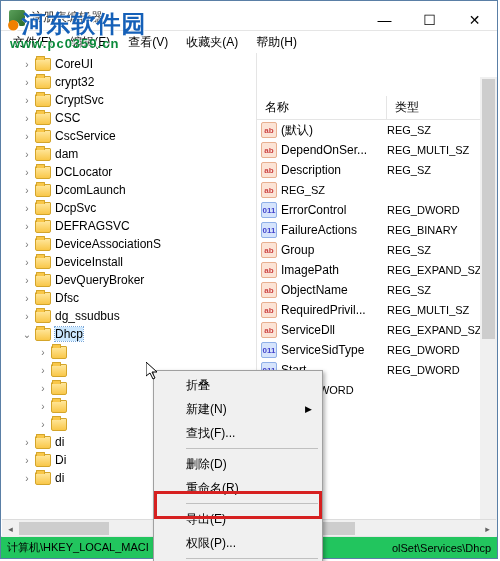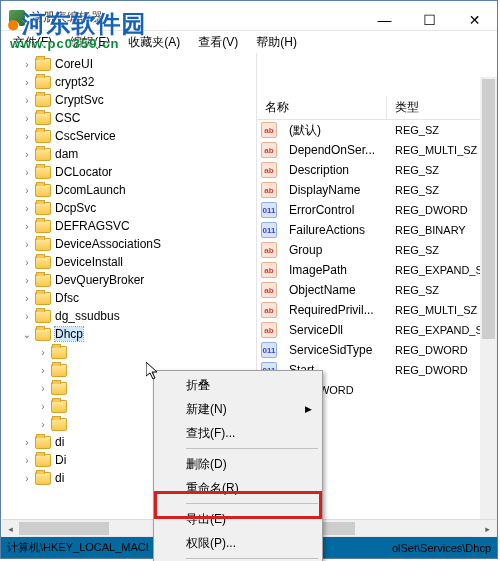--- a/index.html
+++ b/index.html
@@ -23,23 +23,23 @@
   .list { flex: 1; overflow: hidden; }
   .list-header { display: flex; border-bottom: 1px solid #e5e5e5; height: 24px; align-items: center; margin-top: 43px; }
   .list-header .col { padding: 0 8px; border-right: 1px solid #e5e5e5; font-size: 12px; height: 100%; display: flex; align-items: center; }
   .col-name { width: 130px; }
   .col-type { flex: 1; }
   .list-body { }
   .list-row { display: flex; align-items: center; height: 20px; padding-left: 4px; }
   .val-icon { width: 16px; height: 16px; margin-right: 4px; display: inline-flex; align-items: center; justify-content: center; font-size: 8px; font-weight: bold; border-radius: 2px; }
   .val-icon.sz { background: #fce4d6; color: #c44; border: 1px solid #e8b090; }
   .val-icon.bin { background: #d6e4fc; color: #44c; border: 1px solid #90b0e8; }
-  .val-name { width: 106px; overflow: hidden; text-overflow: ellipsis; white-space: nowrap; margin-left: 8px; }
+  .val-name { width: 106px; overflow: hidden; text-overflow: ellipsis; white-space: nowrap; }
   .val-type { font-size: 11px; }
-  .statusbar { height: 22px; border-top: 1px solid #e5e5e5; display: flex; align-items: center; padding: 0 6px; font-size: 11px; background: #0369a1; overflow: hidden; }
+  .statusbar { height: 22px; border-top: 1px solid #e5e5e5; display: flex; align-items: center; padding: 0 6px; font-size: 11px; background: #22c55e; overflow: hidden; }
   .scrollbar-h { position: absolute; bottom: 22px; left: 1px; right: 1px; height: 17px; background: #f0f0f0; display: flex; border-top: 1px solid #dcdcdc; }
   .sb-btn { width: 17px; height: 17px; background: #f0f0f0; display: flex; align-items: center; justify-content: center; font-size: 9px; color: #606060; }
   .sb-track { flex: 1; position: relative; }
   .sb-thumb { position: absolute; top: 2px; height: 13px; background: #cdcdcd; border-radius: 0; }
   .context-menu { position: absolute; left: 153px; top: 370px; width: 170px; background: #f0f0f0; border: 1px solid #a0a0a0; box-shadow: 2px 2px 4px rgba(0,0,0,0.3); z-index: 100; padding: 2px; }
   .cm-item { height: 24px; display: flex; align-items: center; padding-left: 30px; font-size: 12px; position: relative; }
   .cm-sep { height: 1px; background: #c0c0c0; margin: 3px 2px 3px 30px; }
   .cm-arrow { position: absolute; right: 8px; font-size: 9px; }
   .cm-highlight { position: absolute; border: 3px solid #d62020; left: 154px; top: 491px; width: 168px; height: 28px; z-index: 200; pointer-events: none; }
   .watermark { position: absolute; top: 8px; left: 6px; z-index: 300; pointer-events: none; }
@@ -61,22 +61,22 @@
     <div class="win-controls">
       <div class="win-btn">—</div>
       <div class="win-btn">☐</div>
       <div class="win-btn close">✕</div>
     </div>
   </div>
 
   <div class="menubar">
     <span class="menu-item">文件(F)</span>
     <span class="menu-item">编辑(E)</span>
+    <span class="menu-item">查看(V)</span>
     <span class="menu-item">收藏夹(A)</span>
-    <span class="menu-item">查看(V)</span>
     <span class="menu-item">帮助(H)</span>
   </div>
 
   <div class="content">
 
     <div class="tree" id="tree">
         <div class="tree-row" style="padding-left: 20px;">
           <span class="expander">›</span>
           <span class="folder-icon"></span>
           <span class="tree-label">CoreUI</span>
@@ -214,21 +214,20 @@
             <span class="val-name">DependOnSer...</span>
             <span class="val-type">REG_MULTI_SZ</span>
           </div>
           <div class="list-row">
             <span class="val-icon sz">ab</span>
             <span class="val-name">Description</span>
             <span class="val-type">REG_SZ</span>
           </div>
           <div class="list-row">
             <span class="val-icon sz">ab</span>
-            <span class="val-name">DisplayName</span>
             <span class="val-type">REG_SZ</span>
           </div>
           <div class="list-row">
             <span class="val-icon bin">011</span>
             <span class="val-name">ErrorControl</span>
             <span class="val-type">REG_DWORD</span>
           </div>
           <div class="list-row">
             <span class="val-icon bin">011</span>
             <span class="val-name">FailureActions</span>

